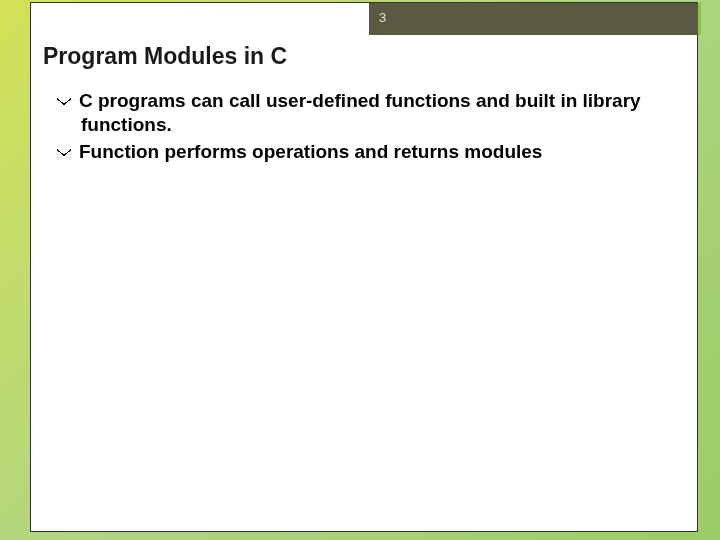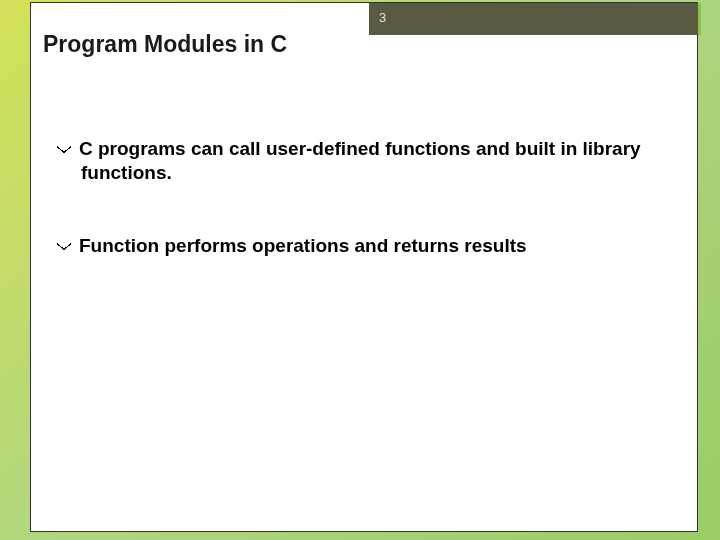--- a/index.html
+++ b/index.html
@@ -27,40 +27,39 @@
     height: 32px;
     background: #5a5a42;
     border-right: 3px solid #8bc34a;
     color: #e0e0d0;
     font-size: 13px;
     padding: 7px 0 0 10px;
   }
   .title {
     position: absolute;
     left: 12px;
-    top: 28px;
+    top: 40px;
     font-size: 23px;
     font-weight: bold;
     color: #1a1a1a;
   }
   .content {
     position: absolute;
     left: 26px;
     top: 86px;
     right: 20px;
     font-size: 19px;
     font-weight: bold;
     color: #000;
     line-height: 1.28;
   }
   .bullet {
     margin-bottom: 2px;
     padding-left: 24px;
     text-indent: -24px;
-    margin-top: 48px;
   }
   .bullet::before {
     content: "";
     display: inline-block;
     width: 14px;
     height: 13px;
     margin-right: 8px;
     vertical-align: -1px;
     background:
       radial-gradient(circle at 3px 3px, #000 2px, transparent 2px),
@@ -77,15 +76,15 @@
 </head>
 <body>
 
 <div class="slide">
   <div class="page-num-box">
     <span>3</span>
   </div>
   <div class="title">Program Modules in C</div>
   <div class="content">
     <div class="bullet b1">C programs can call user-defined functions and built in library functions.</div>
-    <div class="bullet b1">Function performs operations and returns results</div>
+    <div class="bullet b1">Function performs operations and returns modules</div>
   </div>
 </div>
 
 </body></html>

